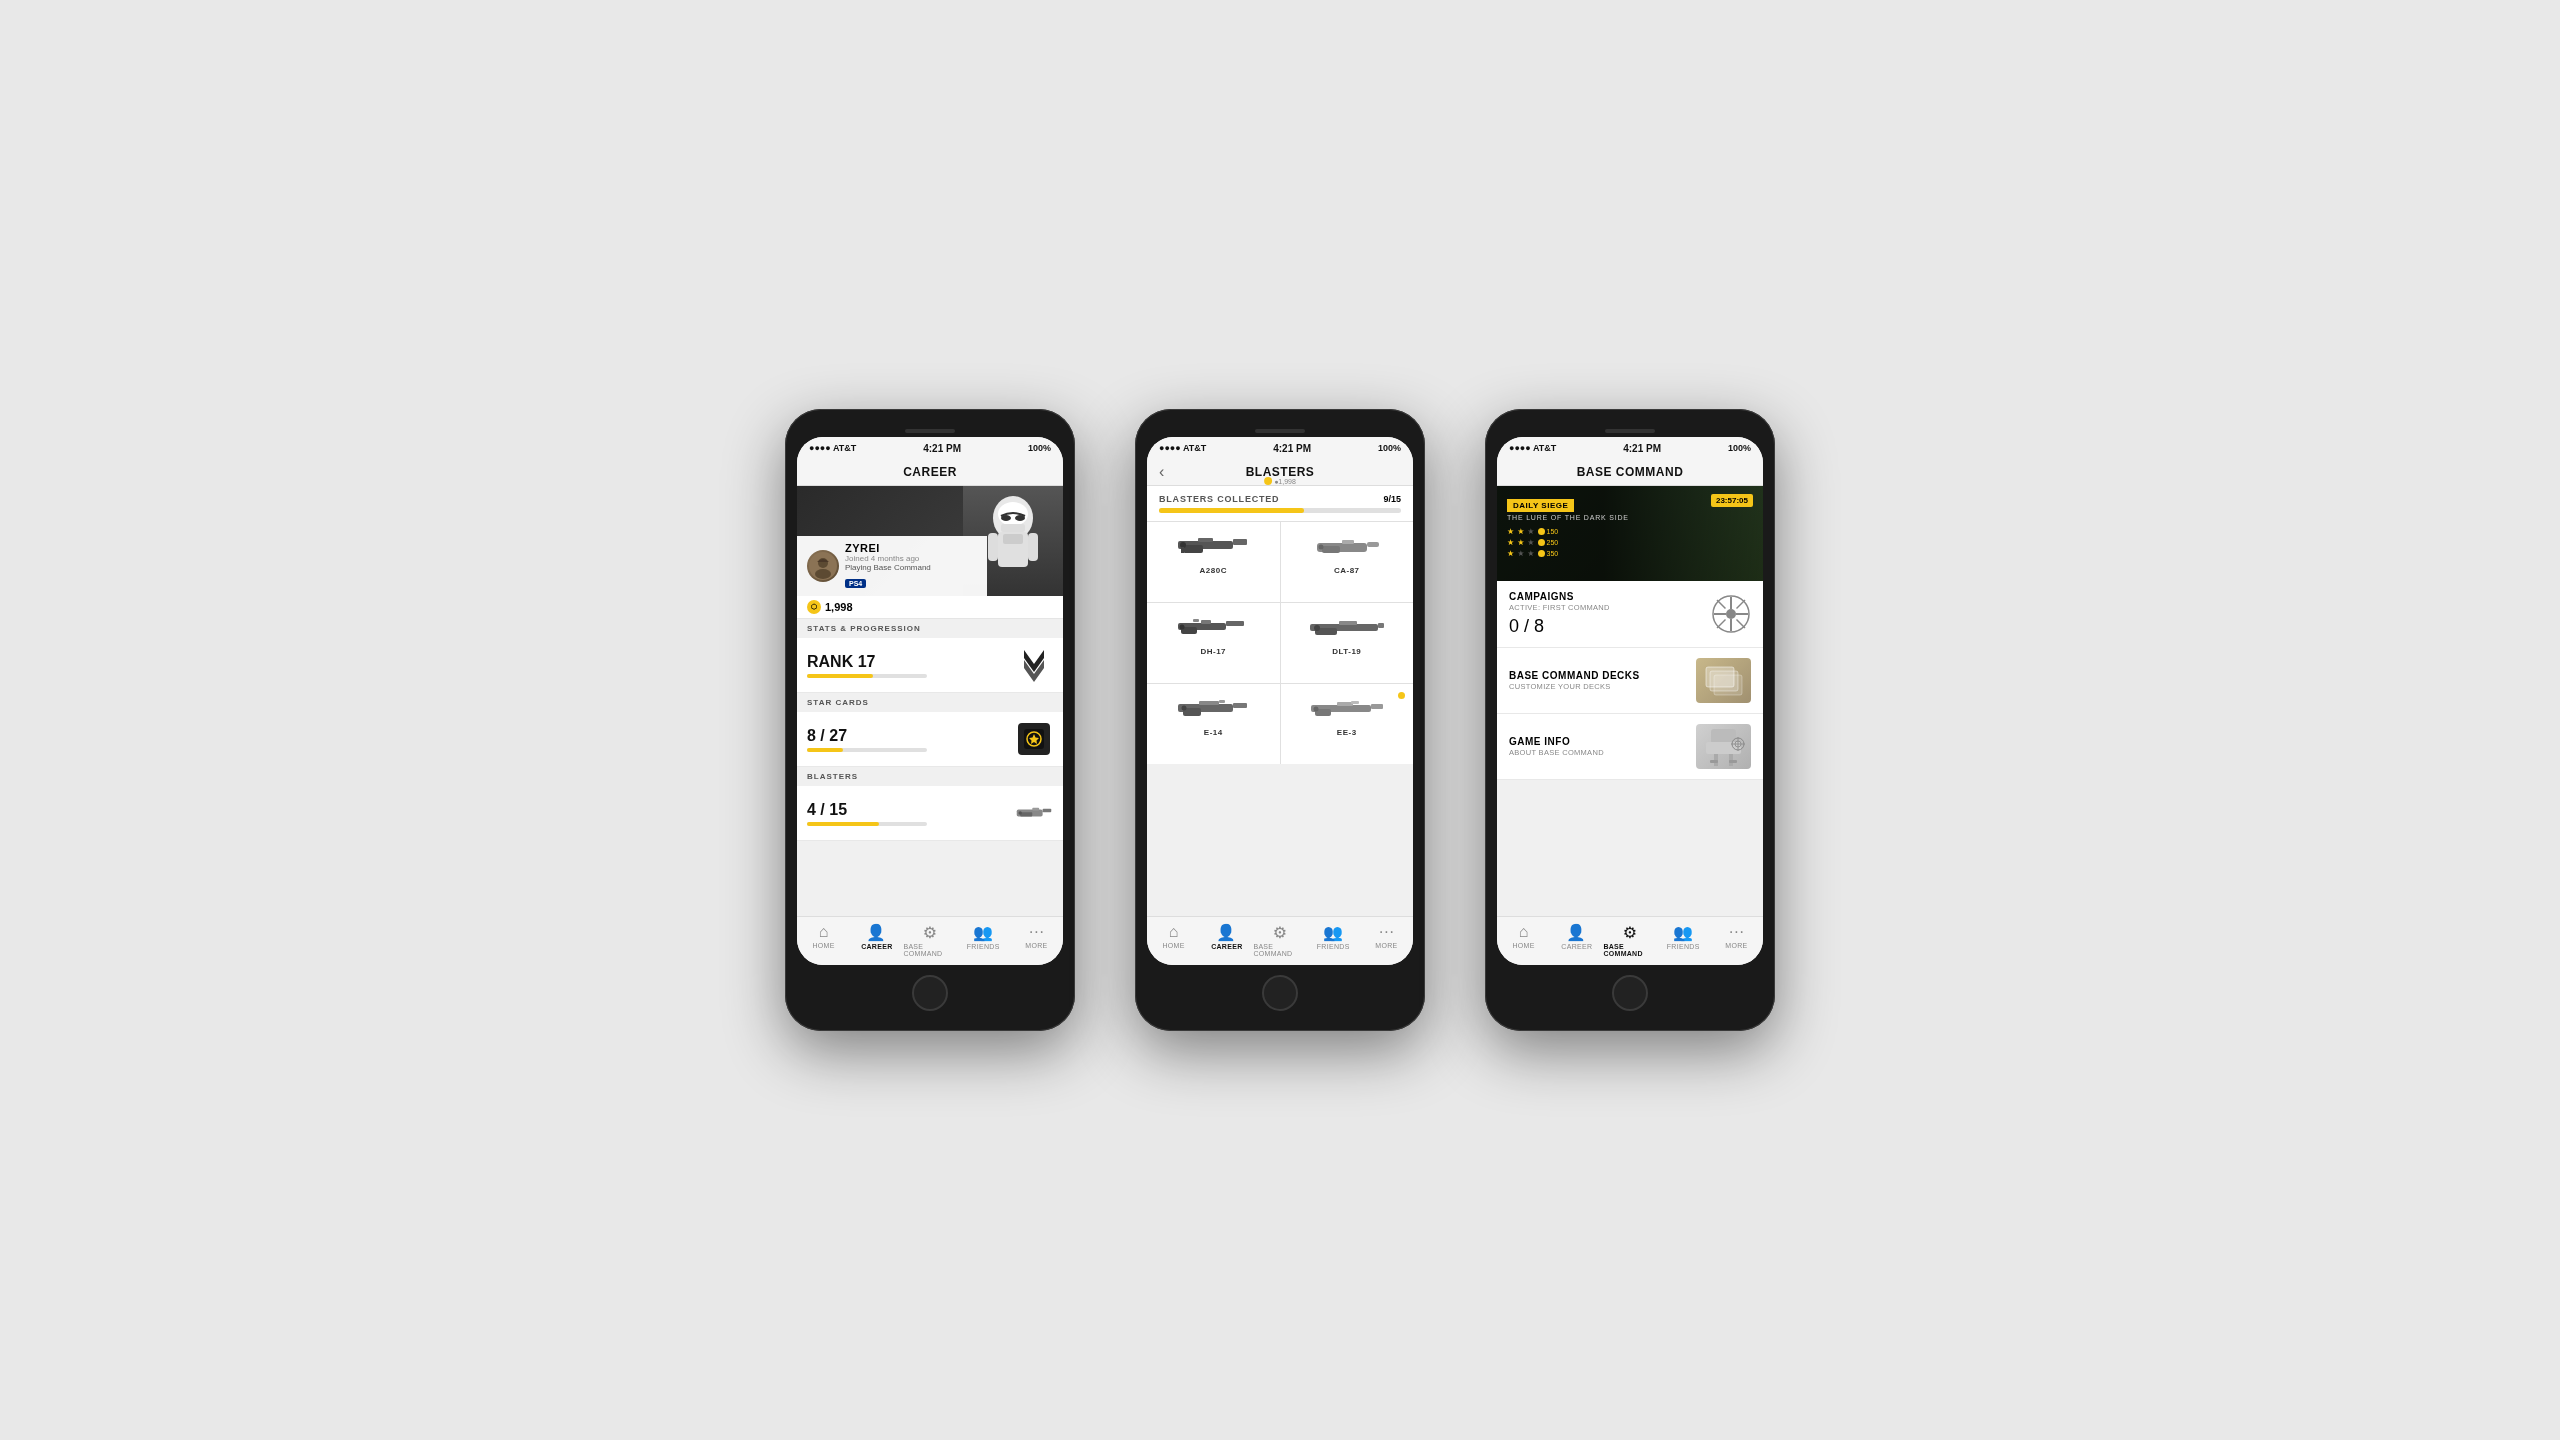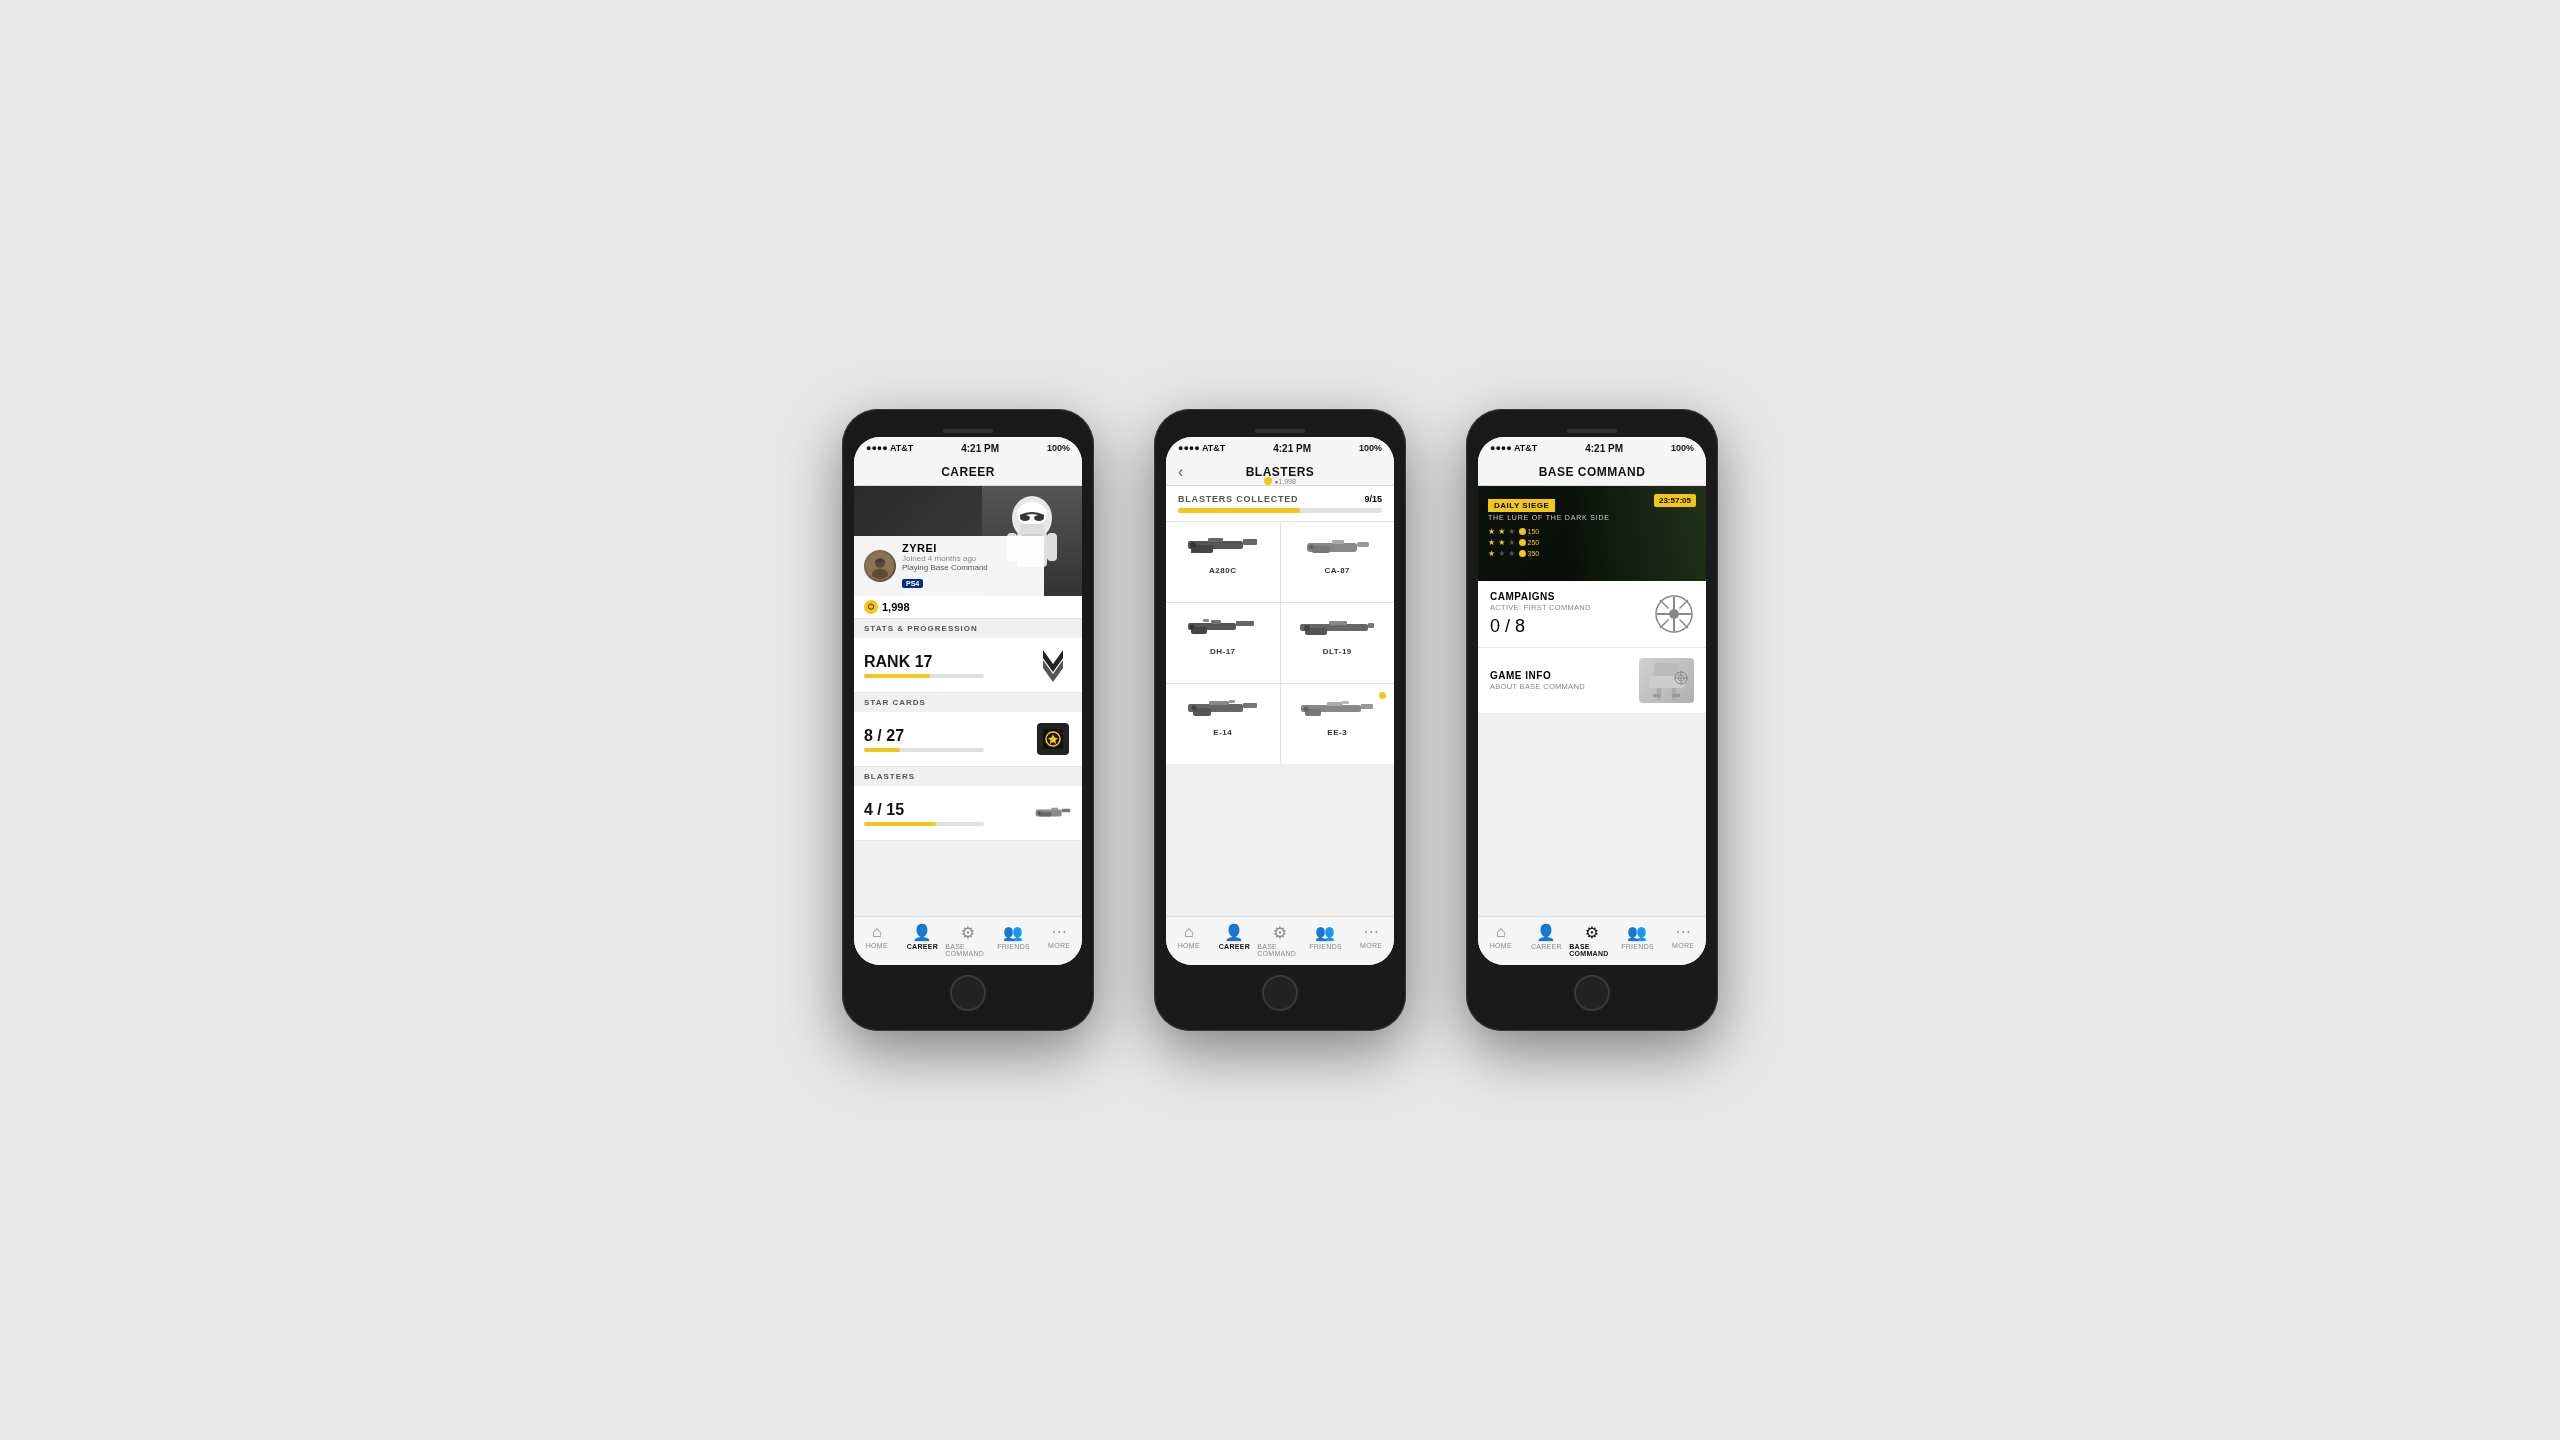--- a/index.html
+++ b/index.html
@@ -12,21 +12,21 @@
       font-family: -apple-system, 'Helvetica Neue', Arial, sans-serif;
     }
     .scene {
       display: flex;
       gap: 60px;
       align-items: center;
       padding: 60px;
     }
     
     .phone {
-      width: 252px;
+      width: 290px;
       background: #1a1a1a;
       border-radius: 36px;
       padding: 12px;
       box-shadow: 0 20px 60px rgba(0,0,0,0.45), inset 0 0 0 1px #3a3a3a;
       position: relative;
     }
     .phone-inner {
       background: #fff;
       border-radius: 26px;
       overflow: hidden;
@@ -725,20 +725,35 @@
               <line x1="2" y1="19" x2="14" y2="19" stroke="#888" stroke-width="2"></line>
               <line x1="24" y1="19" x2="36" y2="19" stroke="#888" stroke-width="2"></line>
               <line x1="5" y1="5" x2="13.5" y2="13.5" stroke="#888" stroke-width="1.5"></line>
               <line x1="24.5" y1="24.5" x2="33" y2="33" stroke="#888" stroke-width="1.5"></line>
               <line x1="33" y1="5" x2="24.5" y2="13.5" stroke="#888" stroke-width="1.5"></line>
               <line x1="13.5" y1="24.5" x2="5" y2="33" stroke="#888" stroke-width="1.5"></line>
             </svg>
           </div>
         </div>
 
+        <div class="bc-section">
+          <div class="bc-section-left">
+            <div class="bc-section-title">BASE COMMAND DECKS</div>
+            <div class="bc-section-sub">CUSTOMIZE YOUR DECKS</div>
+          </div>
+          <div class="bc-section-thumb">
+            <div class="thumb-decks">
+              <svg width="40" height="35" viewBox="0 0 40 35">
+                <rect x="2" y="4" width="28" height="20" rx="2" fill="rgba(255,255,255,0.3)" stroke="rgba(255,255,255,0.5)" stroke-width="1"></rect>
+                <rect x="6" y="8" width="28" height="20" rx="2" fill="rgba(255,255,255,0.2)" stroke="rgba(255,255,255,0.4)" stroke-width="1"></rect>
+                <rect x="10" y="12" width="28" height="20" rx="2" fill="rgba(255,255,255,0.15)" stroke="rgba(255,255,255,0.3)" stroke-width="1"></rect>
+              </svg>
+            </div>
+          </div>
+        </div>
 
         <div class="bc-section">
           <div class="bc-section-left">
             <div class="bc-section-title">GAME INFO</div>
             <div class="bc-section-sub">ABOUT BASE COMMAND</div>
           </div>
           <div class="bc-section-thumb">
             <div class="thumb-info">
               <svg width="55" height="45" viewBox="0 0 55 45">
 

